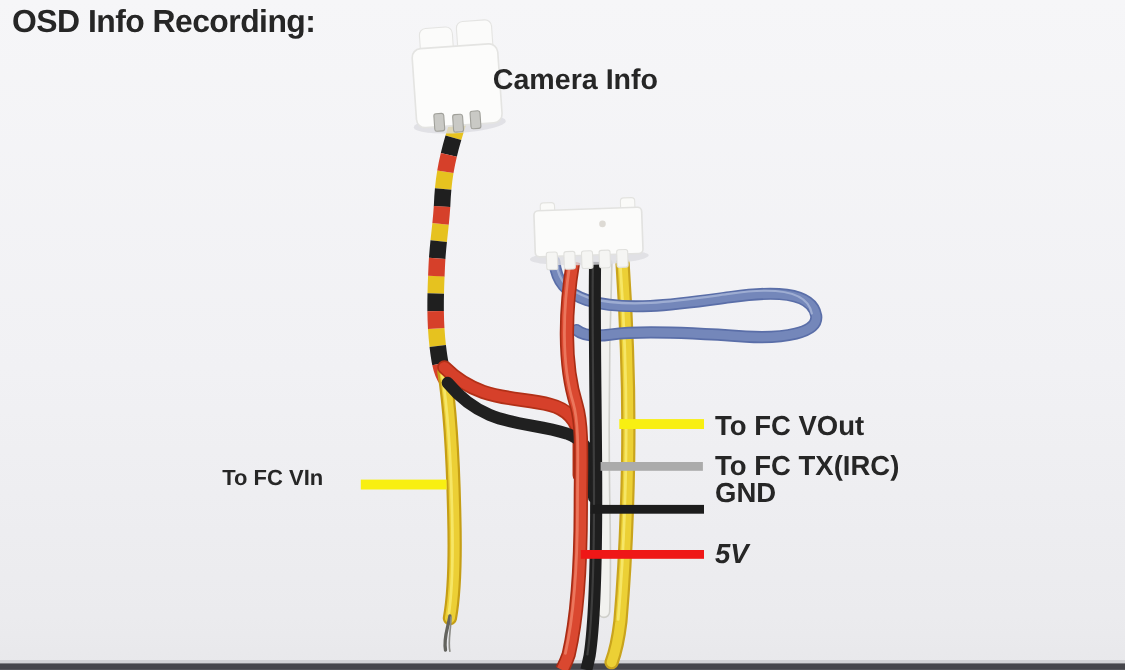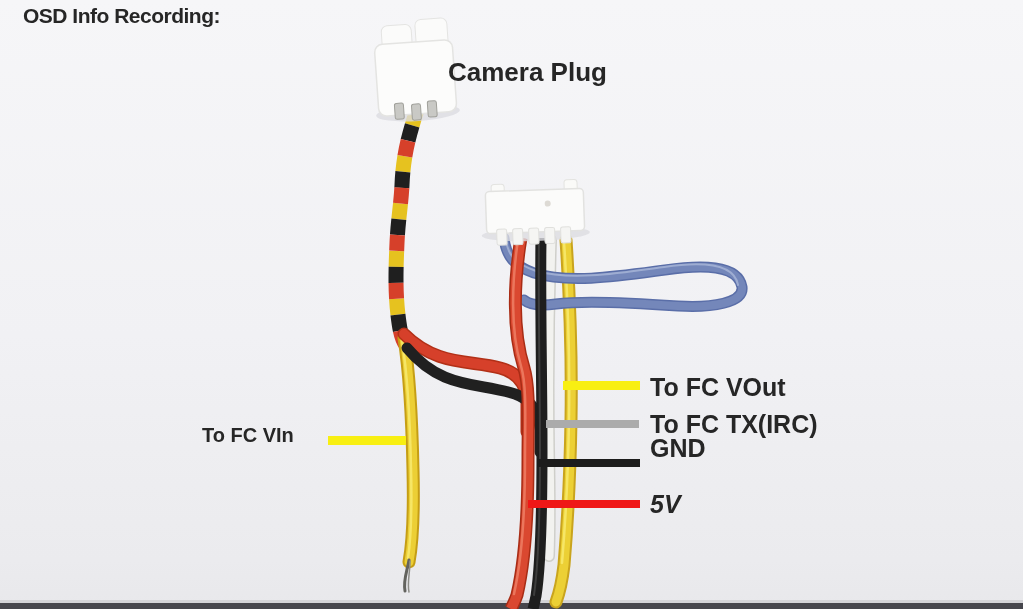--- a/index.html
+++ b/index.html
@@ -10,21 +10,21 @@
     background:linear-gradient(180deg,#f6f6f8 0%,#f1f1f4 55%,#ebebee 92%,#e8e8eb 100%);
     font-family:"Liberation Sans","DejaVu Sans",sans-serif;
   }
   .label{
     position:absolute;
     color:#262626;
     font-weight:bold;
     white-space:nowrap;
     line-height:1.15;
   }
-  #title-label{left:23px;top:4px;font-size:21px;letter-spacing:-0.5px;}
+  #title-label{left:11px;top:4px;font-size:29px;letter-spacing:-0.5px;}
   #camera-plug-label{left:448px;top:58px;font-size:26px;}
   #vin-label{left:202px;top:424px;font-size:20px;}
   .right-label{left:650px;font-size:25px;}
   #vout-label{top:373px;}
   #tx-label{top:410px;}
   #gnd-label{top:434px;}
   #fv-label{top:490px;font-style:italic;}
   svg{position:absolute;left:0;top:0;}
 </style>
 </head>
@@ -116,21 +116,21 @@
       <rect x="328" y="436" width="78" height="9" fill="#f8ef12"></rect>
       <rect x="563" y="381" width="77" height="9" fill="#f8ef12"></rect>
       <rect x="546" y="420" width="93" height="8" fill="#ababab"></rect>
       <rect x="537" y="459" width="103" height="8" fill="#1c1c1c"></rect>
       <rect x="528" y="500" width="112" height="8" fill="#ef1717"></rect>
     </g>
   </svg>
 
   <div class="label" id="title-label">OSD Info Recording:</div>
 
-  <div class="label" id="camera-plug-label">Camera Plug</div>
+  <div class="label" id="camera-plug-label">Camera Info</div>
 
   <div class="label" id="vin-label">To FC VIn</div>
 
   <div class="label right-label" id="vout-label">To FC VOut</div>
 
   <div class="label right-label" id="tx-label">To FC TX(IRC)</div>
 
   <div class="label right-label" id="gnd-label">GND</div>
 
   <div class="label right-label" id="fv-label">5V</div>

